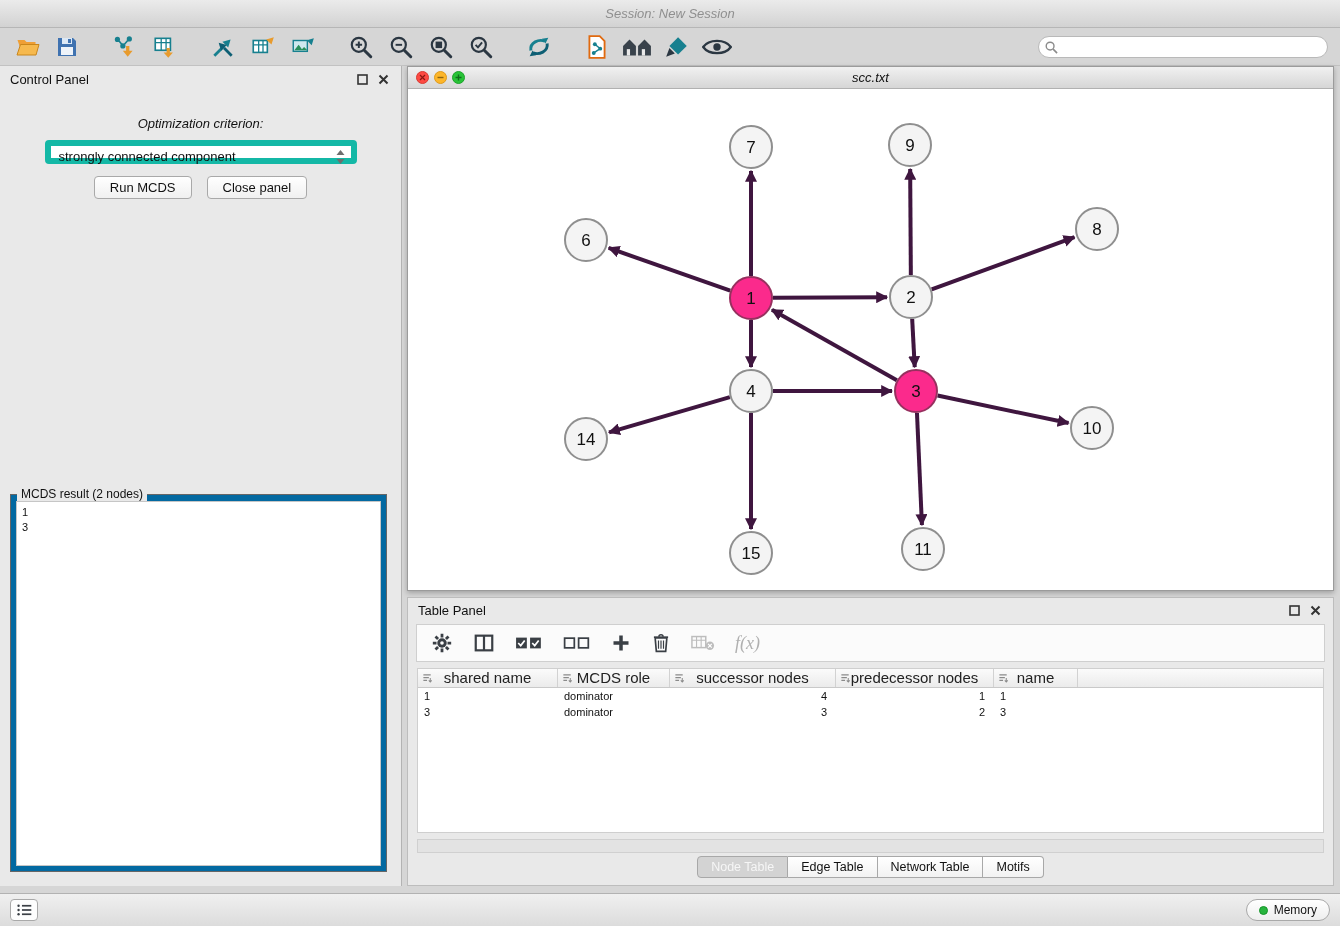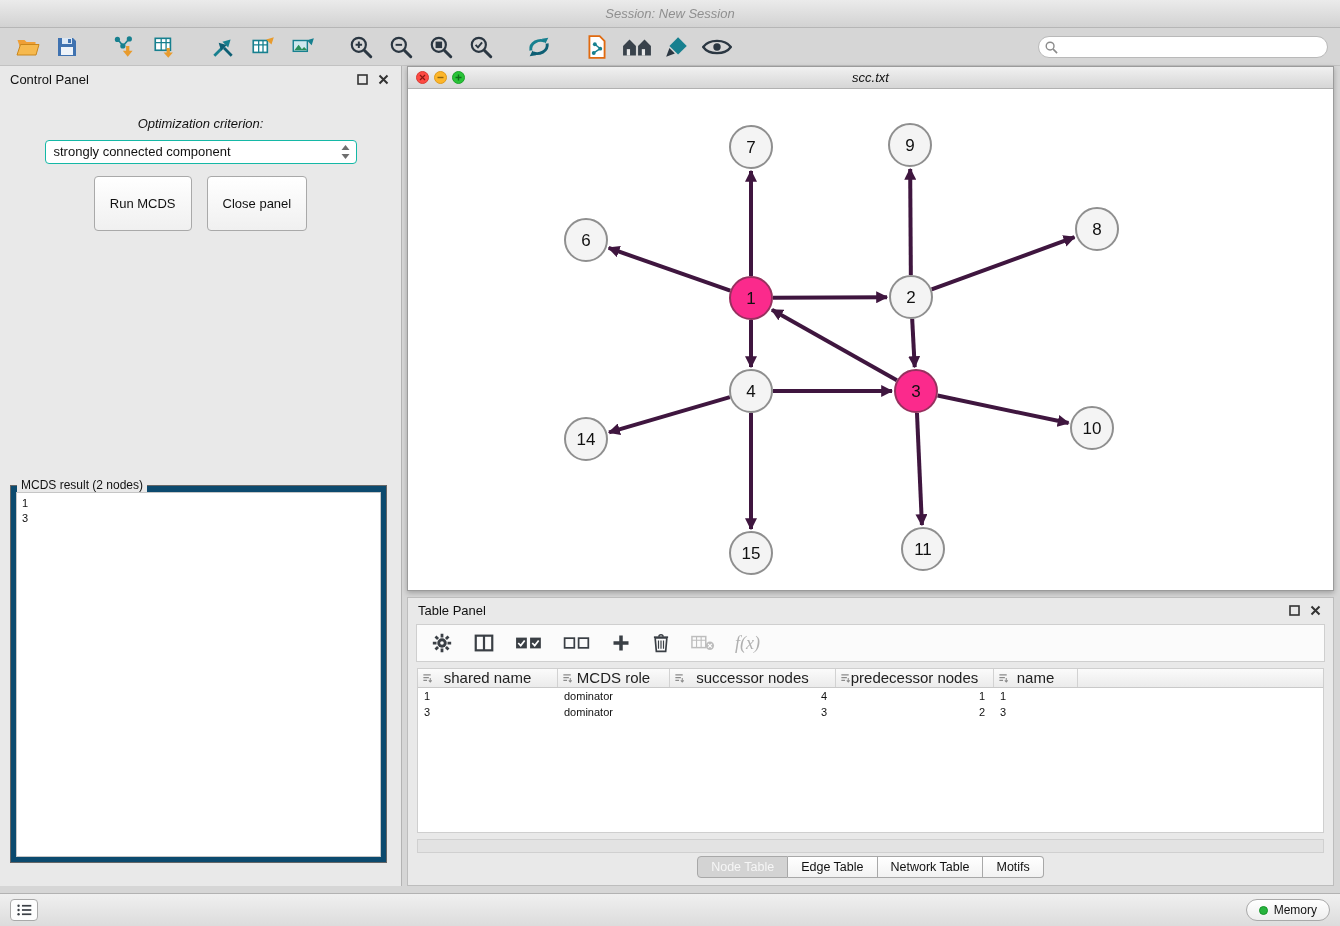--- a/index.html
+++ b/index.html
@@ -25,28 +25,28 @@
   .cp-head { height:26px; display:flex; align-items:center; padding:0 12px 0 10px; font-size:13px; color:#111; }
   .cp-head .winbtns { margin-left:auto; display:flex; gap:10px; align-items:center; }
   .seg { display:flex; justify-content:center; margin-top:2px; }
   .seg .tab { border:1px solid #a8a8a8; border-left:none; background:linear-gradient(#ffffff,#f2f2f2);
     padding:2px 13px; font-size:12.5px; color:#111; cursor:default; line-height:16px; }
   .seg .tab:first-child { border-left:1px solid #a8a8a8; border-radius:4px 0 0 4px; }
   .seg .tab:last-child { border-radius:0 4px 4px 0; }
   .seg .tab.active { background:#d3d3d3; color:#f6f6f6; }
   .opt-label { text-align:center; margin-top:24px; font-size:13px; color:#111;font-style:italic; }
   .dropdown { position:relative; width:312px; height:24px; margin:9px auto 0;
-    background:#fff; border:1px solid #14b8a6; border-radius:4px; font-size:13px;
+    background:#fff; border:6px solid #14b8a6; border-radius:4px; font-size:13px;
     line-height:22px; padding-left:8px; color:#111; }
   .dropdown .stepper { position:absolute; right:5px; top:3px; }
   .cp-buttons { display:flex; justify-content:center; gap:15px; margin-top:12px; }
   .btn { border:1px solid #a9a9a9; border-radius:4px; background:linear-gradient(#ffffff,#f0f0f0);
-    padding:19px 15px; font-size:13px; color:#111; cursor:default; }
-  .result-box { position:absolute; left:10px; right:14px; top:419px; height:378px;
-    border:1px solid #666; background:#0c4a6e; }
+    padding:3px 15px; font-size:13px; color:#111; cursor:default; }
+  .result-box { position:absolute; left:10px; right:14px; top:428px; height:378px;
+    border:1px solid #666; background:#0369a1; }
   .result-legend { position:absolute; top:-8px; left:6px; background:#e9e9e9; padding:0 4px; font-size:12px; color:#111; }
   .result-inner { position:absolute; inset:6px 5px 5px 5px; border:1px solid #c6c6c6; background:#fff;
     padding:3px 5px; font-size:11px; white-space:pre; line-height:15px; color:#111; overflow:hidden; }
 
   
   .net-win { position:absolute; left:407px; top:66px; width:927px; height:525px;
     background:#fff; border:1px solid #9b9b9b; box-shadow:0 2px 5px rgba(0,0,0,.25); }
   .net-title { height:22px; background:linear-gradient(#f1f1f1,#d6d6d6); border-bottom:1px solid #b1b1b1;
     text-align:center; font-size:13px; line-height:21px; color:#111; position:relative;font-style:italic; }
   .lights { position:absolute; left:8px; top:4px; display:flex; gap:5px; }

